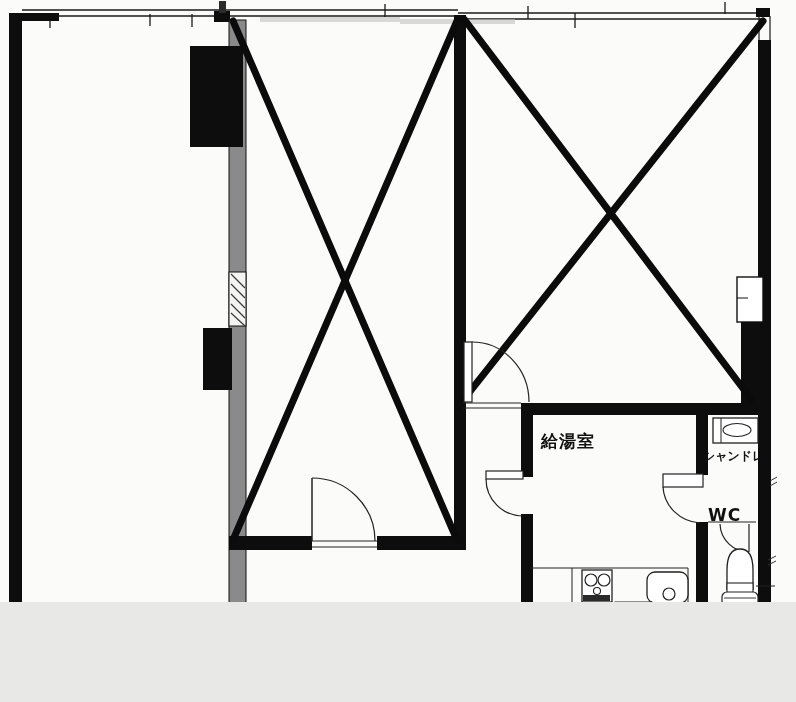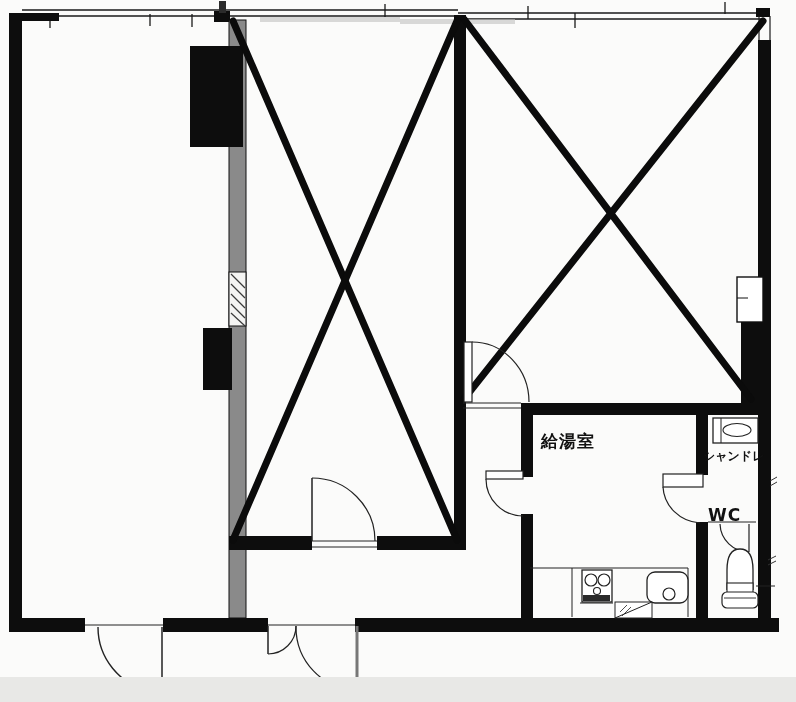--- a/index.html
+++ b/index.html
@@ -1,17 +1,17 @@
 <!DOCTYPE html>
 <html><head>
 <meta charset="utf-8">
 <style>
   html,body{margin:0;padding:0;background:#e8e8e6;}
   .stage{
-    position:relative;width:796px;height:677px;margin:0 auto;
+    position:relative;width:796px;height:602px;margin:0 auto;
     background:#fbfbfa;overflow:hidden;
     font-family:"DejaVu Sans","Liberation Sans",sans-serif;
   }
   .stage svg{position:absolute;left:0;top:0;display:block;}
   text{fill:#111;font-family:"DejaVu Sans","Liberation Sans",sans-serif;}
   .room-label{font-weight:bold;}
 </style>
 </head>
 <body>
 

